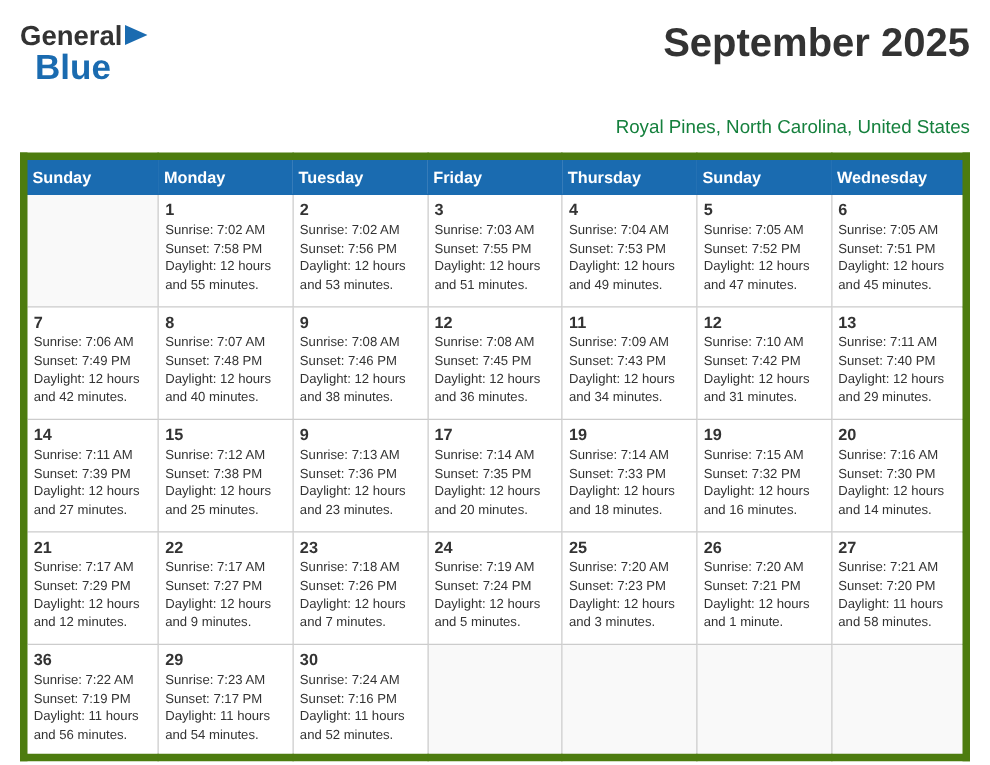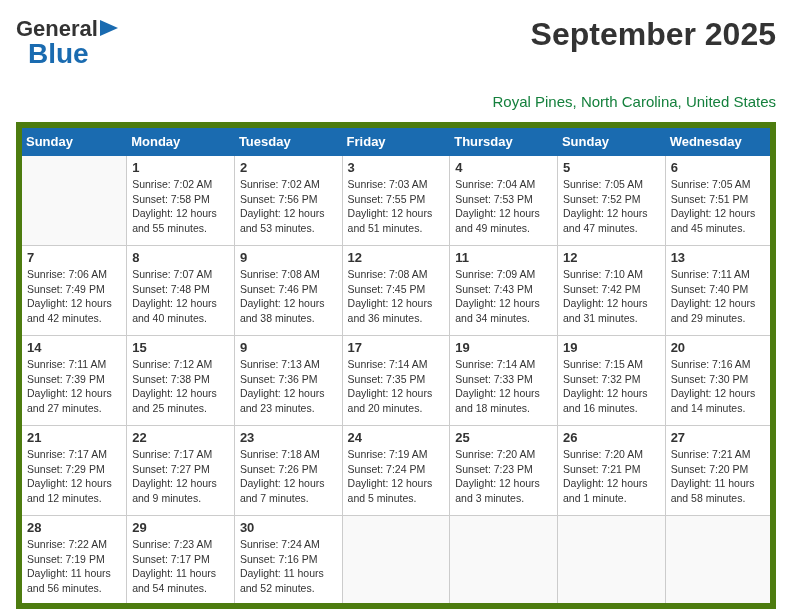--- a/index.html
+++ b/index.html
@@ -219,21 +219,21 @@
           <div class="day-number">26</div>
           <div class="cell-info">Sunrise: 7:20 AM<br>Sunset: 7:21 PM<br>Daylight: 12 hours<br>and 1 minute.</div>
         </td>
         <td>
           <div class="day-number">27</div>
           <div class="cell-info">Sunrise: 7:21 AM<br>Sunset: 7:20 PM<br>Daylight: 11 hours<br>and 58 minutes.</div>
         </td>
       </tr>
       <tr class="week-row">
         <td>
-          <div class="day-number">28</div>
+          <div class="day-number">36</div>
           <div class="cell-info">Sunrise: 7:22 AM<br>Sunset: 7:19 PM<br>Daylight: 11 hours<br>and 56 minutes.</div>
         </td>
         <td>
           <div class="day-number">29</div>
           <div class="cell-info">Sunrise: 7:23 AM<br>Sunset: 7:17 PM<br>Daylight: 11 hours<br>and 54 minutes.</div>
         </td>
         <td>
           <div class="day-number">30</div>
           <div class="cell-info">Sunrise: 7:24 AM<br>Sunset: 7:16 PM<br>Daylight: 11 hours<br>and 52 minutes.</div>
         </td>

